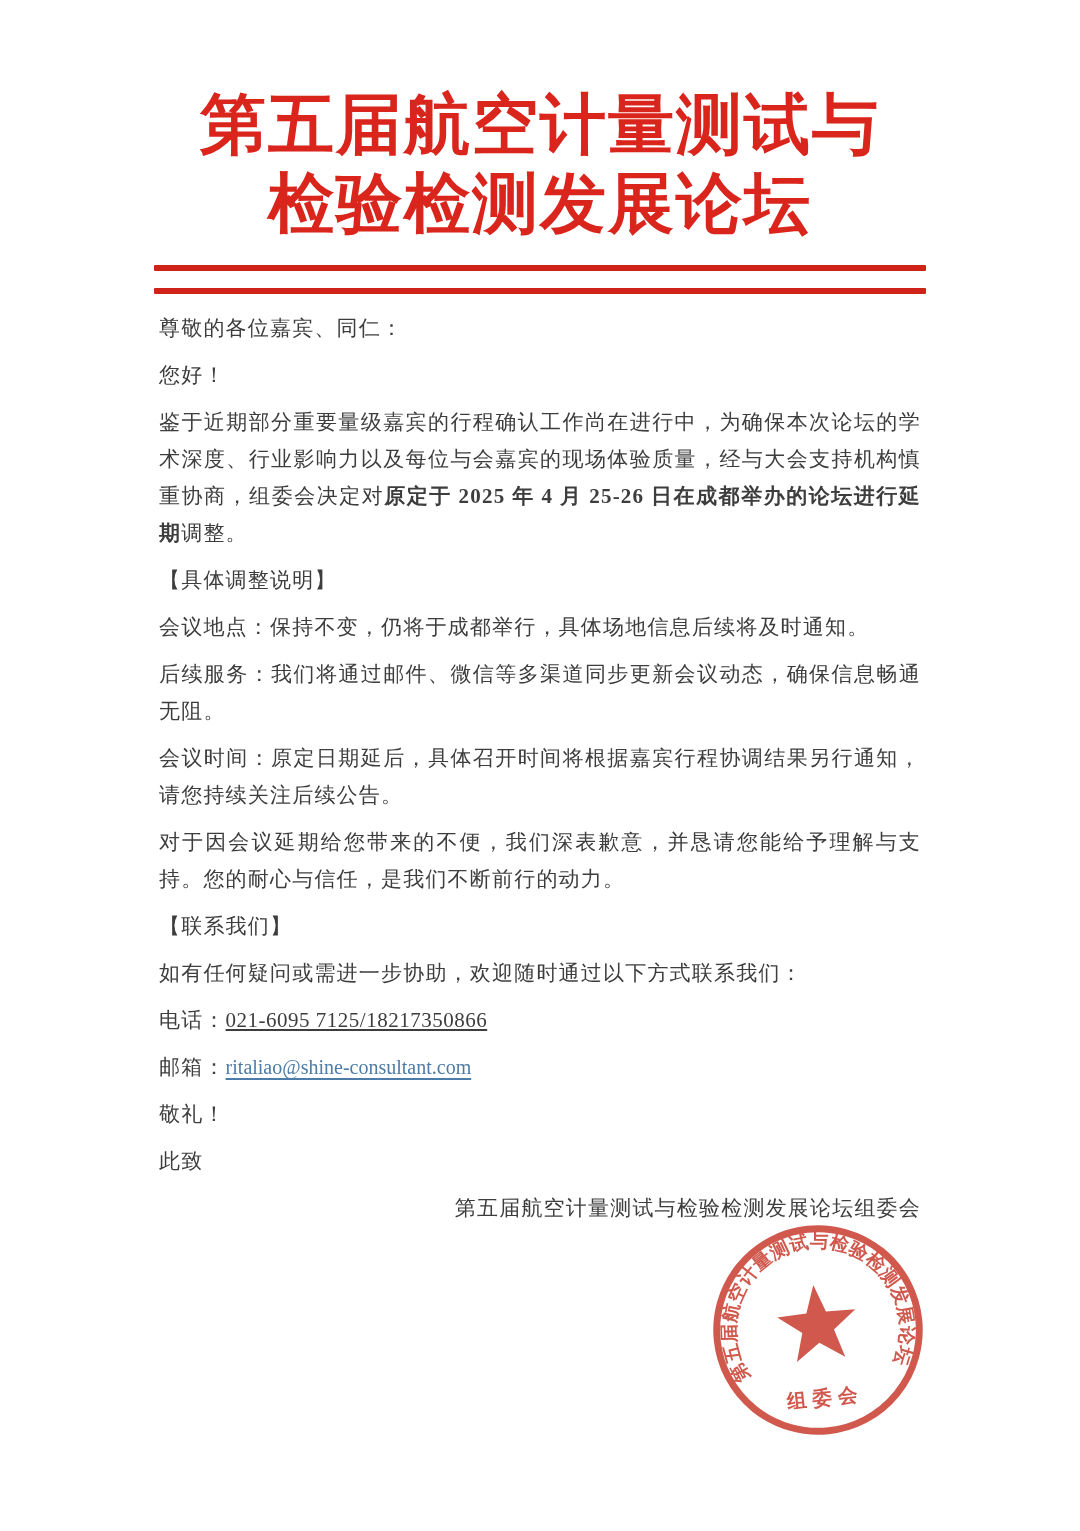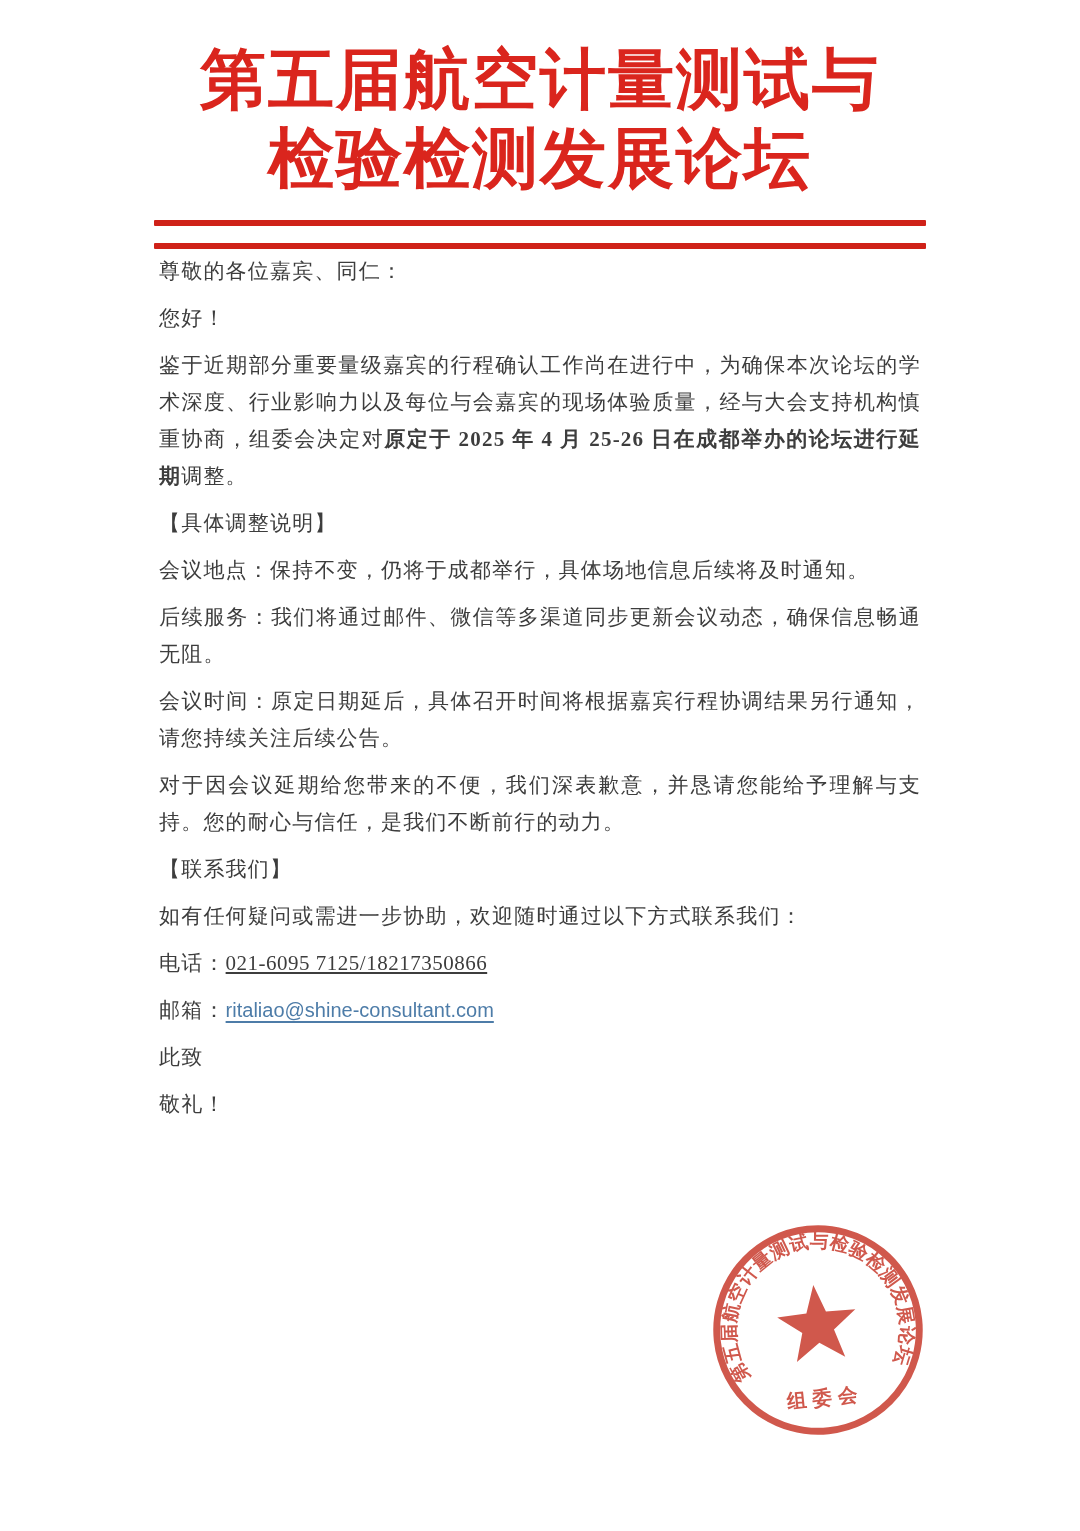--- a/index.html
+++ b/index.html
@@ -8,46 +8,46 @@
     width: 1080px;
     height: 1531px;
     margin: 0 auto;
     background: #ffffff;
     font-family: "Liberation Serif", "DejaVu Serif", serif;
     color: #3d3d3d;
     overflow: hidden;
   }
   .title {
     margin: 0;
-    padding-top: 40px;
+    padding-top: 85px;
     text-align: center;
     font-size: 66px;
     line-height: 79px;
     font-weight: bold;
     color: #da251d;
     letter-spacing: 2px;
   }
   .divider { margin: 22px auto 0 auto; width: 772px; }
   .divider .bar { height: 6px; background: #cf2218; border-radius: 1px; }
   .divider .bar + .bar { margin-top: 17px; }
   .content {
     width: 762px;
-    margin: 4px auto 0 auto;
+    margin: 16px auto 0 auto;
     font-size: 21px;
     line-height: 37px;
     letter-spacing: 1.2px;
     text-align: justify;
   }
   .content p { margin: 0 0 10px 0; }
   .bold { font-weight: bold; }
   .email-link {
     color: #4d7ca8;
     text-decoration: underline;
     text-underline-offset: 4px;
-    font-family: Liberation Sans, sans-serif;
+    font-family: Liberation Serif, serif;
     font-size: 20px;
     letter-spacing: 0;
   }
   .phone-num { letter-spacing: 0.5px; text-decoration: underline; }
   .signature { text-align: right; }
   .stamp {
     position: absolute;
     left: 700px;
     top: 1212px;
     width: 236px;
@@ -78,22 +78,23 @@
     <p><span>鉴于近期部分重要量级嘉宾的行程确认工作尚在进行中，为确保本次论坛的学术深度、行业影响力以及每位与会嘉宾的现场体验质量，经与大会支持机构慎重协商，组委会决定对</span><span class="bold">原定于 2025 年 4 月 25-26 日在成都举办的论坛进行延期</span><span>调整。</span></p>
     <p>【具体调整说明】</p>
     <p>会议地点：保持不变，仍将于成都举行，具体场地信息后续将及时通知。</p>
     <p>后续服务：我们将通过邮件、微信等多渠道同步更新会议动态，确保信息畅通无阻。</p>
     <p>会议时间：原定日期延后，具体召开时间将根据嘉宾行程协调结果另行通知，请您持续关注后续公告。</p>
     <p>对于因会议延期给您带来的不便，我们深表歉意，并恳请您能给予理解与支持。您的耐心与信任，是我们不断前行的动力。</p>
     <p>【联系我们】</p>
     <p>如有任何疑问或需进一步协助，欢迎随时通过以下方式联系我们：</p>
     <p><span>电话：</span><span class="phone-num">021-6095 7125/18217350866</span></p>
     <p><span>邮箱：</span><a href="#" class="email-link">ritaliao@shine-consultant.com</a></p>
+    <p>敬礼！</p>
     <p>此致</p>
-    <p>敬礼！</p>
+    <p class="signature">第五届航空计量测试与检验检测发展论坛组委会</p>
   </div>
 
   <div class="stamp">
     <svg viewBox="0 0 240 240" width="236" height="236">
       <g transform="rotate(-6 120 120)" fill="#c83a2c" stroke="none">
         <circle cx="120" cy="120" r="103" fill="none" stroke="#c83a2c" stroke-width="7"></circle>
         <polygon points="120,74 130,102.2 159.9,103 136.2,121.3 144.7,150 120,133 95.3,150 103.8,121.3 80.1,103 110,102.2"></polygon>
         <defs>
           <path id="ringPath" d="M 46.5 160.7 A 84 84 0 1 1 193.5 160.7" fill="none"></path>
         </defs>

